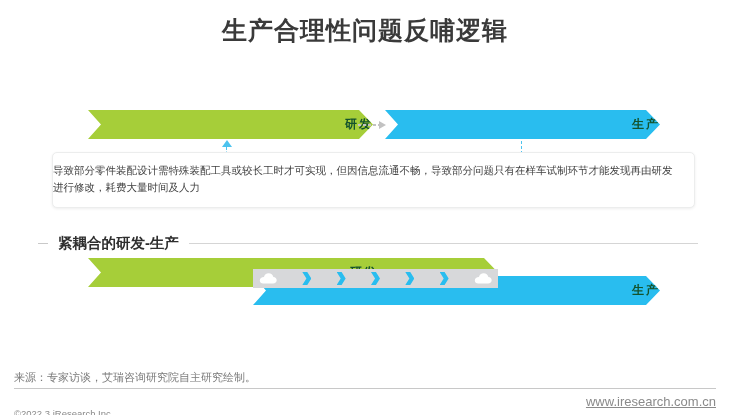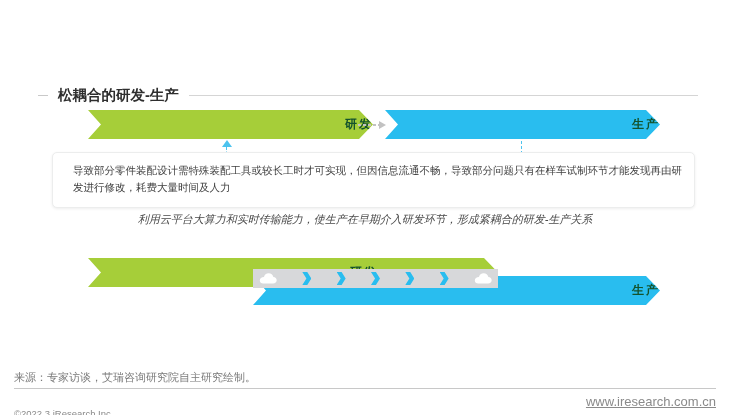--- a/index.html
+++ b/index.html
@@ -180,21 +180,21 @@
 
   
   .text-card {
     position: absolute;
     left: 52px;
     width: 643px;
     background: #ffffff;
     border: 1px solid #eceded;
     border-radius: 5px;
     box-sizing: border-box;
-    padding: 9px 12px 10px 20px;
+    padding: 9px 12px 10px 0;
     font-size: 10.5px;
     line-height: 1.65;
     color: #3f3f3f;
     box-shadow: 0 1px 3px rgba(0,0,0,0.07);
   }
   #card1 { top: 152px; }
   #card2 { top: 300px; }
 
   
   #middle-note {
@@ -233,26 +233,22 @@
     font-size: 13px;
     color: #8a8a8a;
     text-decoration: underline;
   }
 </style>
 </head>
 <body>
 
 <div class="slide">
 
-
-  <div class="section-head" id="sec1-head">
-    <div class="rule-left"></div>
-    <div class="sec-title">松耦合的研发-生产</div>
-    <div class="rule-right"></div>
-  </div>
+  <div class="page-title">生产合理性问题反哺逻辑</div>
+
 
   <div class="arrow green chev-both" id="d1-green">
     <span>研发</span>
   </div>
 
   <div id="d1-connector">
     <div class="c-line"></div>
     <div class="c-head"></div>
   </div>
 
@@ -262,22 +258,26 @@
 
   <div id="d1-feedback">
     <div class="fb-bottom"></div>
     <div class="fb-right"></div>
     <div class="fb-left"></div>
     <div class="fb-head"></div>
   </div>
 
   <div class="text-card" id="card1">导致部分零件装配设计需特殊装配工具或较长工时才可实现，但因信息流通不畅，导致部分问题只有在样车试制环节才能发现再由研发进行修改，耗费大量时间及人力</div>
 
-  <div id="middle-note">利用云平台大算力和实时传输能力，使生产在早期介入研发环节，形成紧耦合的研发-生产关系</div>
-
+
+  <div class="section-head" id="sec2-head">
+    <div class="rule-left"></div>
+    <div class="sec-title">紧耦合的研发-生产</div>
+    <div class="rule-right"></div>
+  </div>
 
   <div class="arrow green chev-both" id="d2-green">
     <span>研发</span>
   </div>
 
   <div class="arrow blue chev-both" id="d2-blue">
     <span>生产</span>
   </div>
 
   <div id="d2-band">

